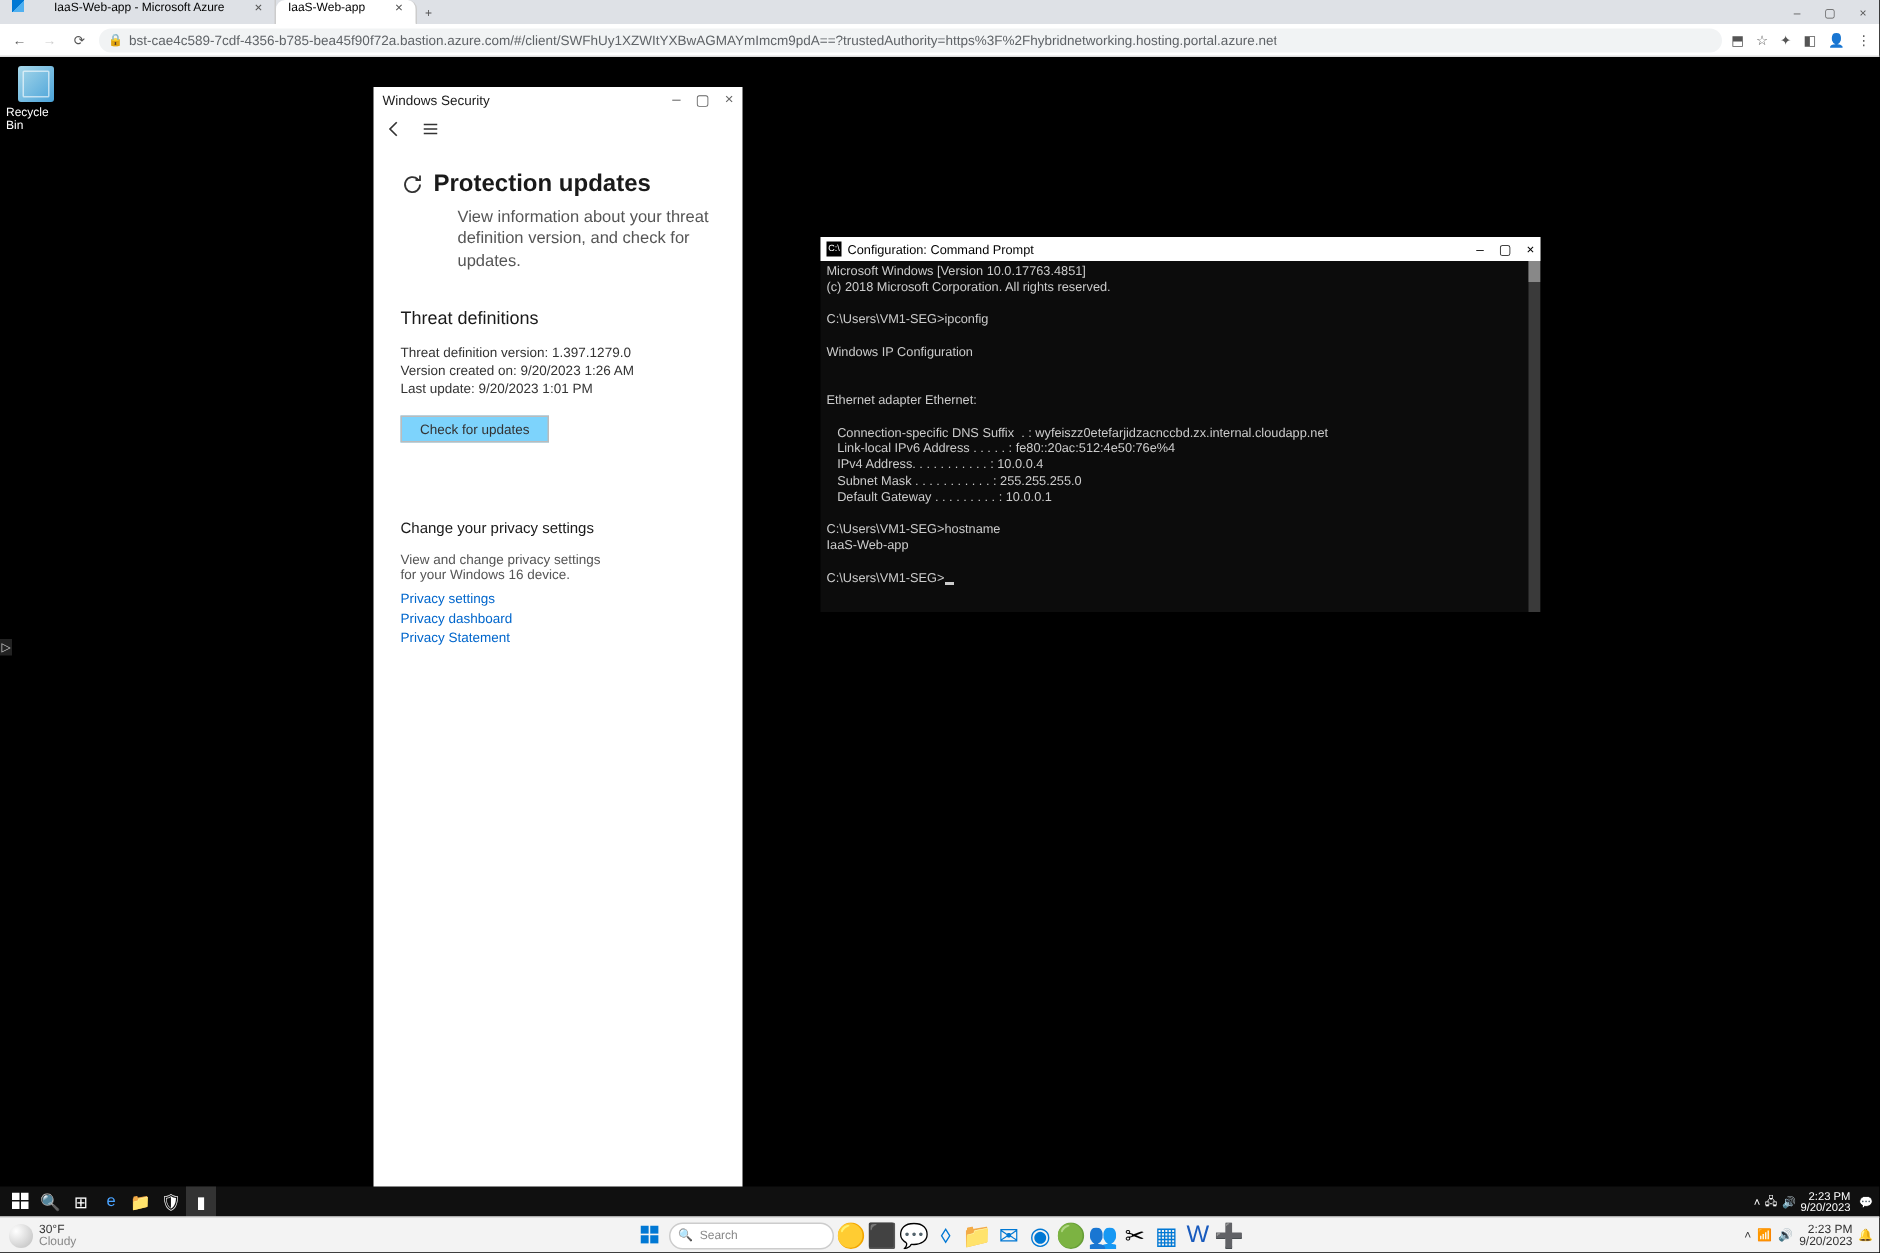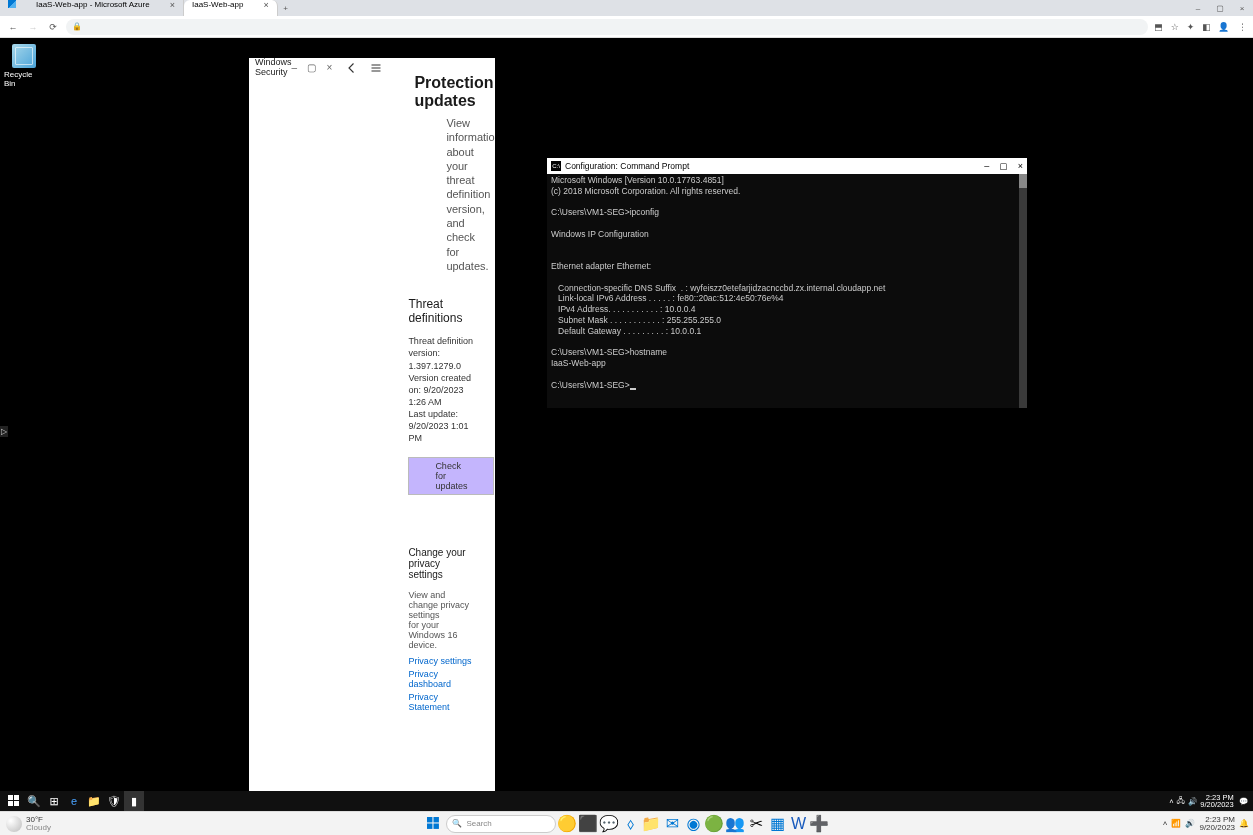--- a/index.html
+++ b/index.html
@@ -23,34 +23,34 @@
 
 
 .desktop-icon { position:absolute; top:6px; left:4px; width:40px; text-align:left; color:#fff; font-size:8px; }
 .desktop-icon .ico { width:24px; height:24px; margin:0 auto 2px; background:linear-gradient(135deg,#a8d8ea,#4aa3d9); border-radius:2px; position:relative;}
 .desktop-icon .ico::before{content:"";position:absolute;top:3px;left:3px;right:3px;bottom:3px;border:1px solid rgba(255,255,255,.6);border-radius:1px;}
 
 
 .edge-arrow { position:absolute; top:388px; left:0; color:#ccc; font-size:8px; background:#222; padding:1px;}
 
 
-.winsec { position:absolute; top:20px; left:249px; width:246px; height:734px; background:#fff; display:flex; flex-direction:row; font-size:10px; color:#1a1a1a;}
+.winsec { position:absolute; top:20px; left:249px; width:246px; height:734px; background:#fff; display:flex; flex-direction:column; font-size:10px; color:#1a1a1a;}
 .winsec-title { height:18px; display:flex; align-items:center; padding:0 6px; font-size:9px;}
 .winsec-title .ttl { flex:1; }
 .winsec-title .wc { display:flex; gap:10px; color:#666; font-size:10px;}
 .winsec-nav { height:22px; display:flex; align-items:center; gap:12px; padding:0 8px; color:#333;}
 .winsec-nav svg { width:12px; height:12px; }
 .winsec-body { padding: 10px 18px; overflow:hidden;}
 .winsec-h1 { display:flex; align-items:center; gap:6px; font-size:16px; font-weight:700; margin:6px 0;}
 .winsec-h1 svg { width:16px; height:16px; }
 .winsec-desc { font-size:11px; color:#555; line-height:1.3; margin-bottom:24px;margin-left:38px;}
 .winsec-h2 { font-size:12px; font-weight:400; margin-bottom:10px;}
 .winsec-p { font-size:9px; color:#555; line-height:1.35; margin-bottom:14px;}
 .winsec-meta { font-size:9px; color:#333; line-height:1.35; margin-bottom:12px;}
-.winsec-btn { display:inline-block; background:#c4b5fd; border:1px solid #bbb; padding:3px 26px; font-size:9px; color:#333;}
+.winsec-btn { display:inline-block; background:#7dd3fc; border:1px solid #bbb; padding:3px 12px; font-size:9px; color:#333;}
 .winsec-sec2 { margin-top:52px;}
 .winsec-link { color:#0066cc; font-size:9px; display:block; margin:3px 0; cursor:pointer;}
 
 
 .cmd { position:absolute; top:120px; left:547px; width:480px; height:250px; background:#0c0c0c; display:flex; flex-direction:column;}
 .cmd-title { height:16px; background:#fff; display:flex; align-items:center; padding:0 4px; font-size:8.5px; color:#000;}
 .cmd-title .cico { width:10px; height:10px; background:#000; margin-right:4px; display:flex;align-items:center;justify-content:center;color:#fff;font-size:6px;}
 .cmd-title .ttl { flex:1; }
 .cmd-title .wc { display:flex; gap:10px; color:#000; font-size:9px;}
 .cmd-body { flex:1; padding:2px 4px; font-family:"Consolas","Courier New",monospace; font-size:8.5px; color:#ccc; line-height:1.15; white-space:pre; position:relative; overflow:hidden;}
@@ -101,20 +101,21 @@
     <div>×</div>
   </div>
 </div>
 
 <div class="chrome-addr">
   <div class="addr-btn">←</div>
   <div class="addr-btn" style="opacity:.3">→</div>
   <div class="addr-btn">⟳</div>
   <div class="addr-bar">
     <span class="lock">🔒</span>
+    <span style="white-space:nowrap;overflow:hidden;text-overflow:ellipsis;">bst-cae4c589-7cdf-4356-b785-bea45f90f72a.bastion.azure.com/#/client/SWFhUy1XZWItYXBwAGMAYmImcm9pdA==?trustedAuthority=https%3F%2Fhybridnetworking.hosting.portal.azure.net</span>
   </div>
   <div class="addr-icons">
     <span>⬒</span>
     <span>☆</span>
     <span>✦</span>
     <span>◧</span>
     <span>👤</span>
     <span>⋮</span>
   </div>
 </div>

